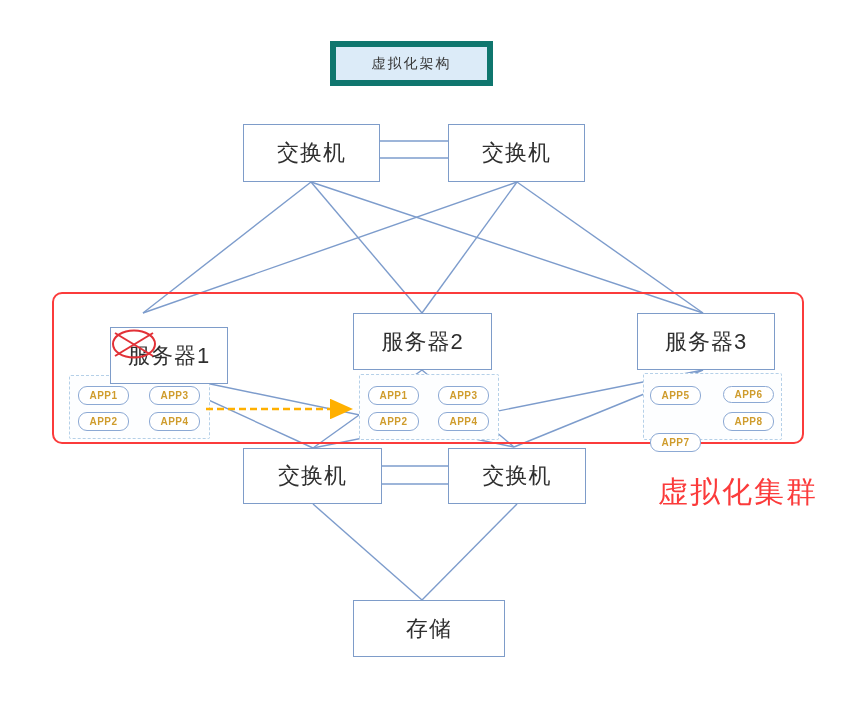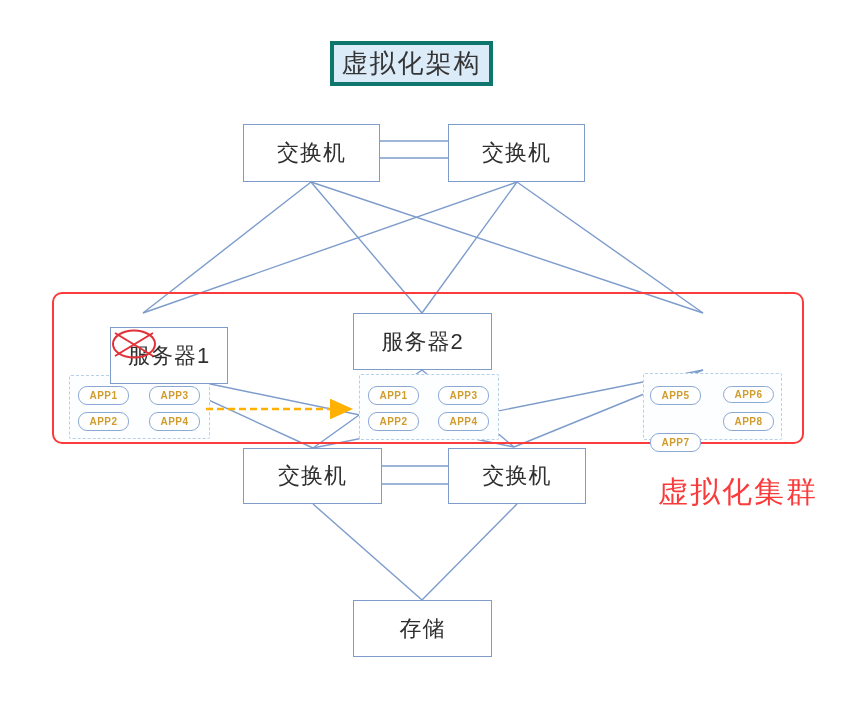--- a/index.html
+++ b/index.html
@@ -8,22 +8,22 @@
   svg{position:absolute;left:0;top:0;}
   .layer{position:absolute;left:0;top:0;width:865px;height:712px;}
 
   .node{
     position:absolute;display:flex;align-items:center;justify-content:center;
     background:#ffffff;border:1.6px solid var(--box-border,#7e9cc9);
     font-size:22px;color:#2f2f2f;letter-spacing:1px;z-index:30;box-sizing:border-box;text-align:right;
   }
   .title-box{
     position:absolute;display:flex;align-items:center;justify-content:center;
-    background:var(--title-bg,#dcebf8);border:4px solid #0f766e;
-    font-size:26px;color:#353535;letter-spacing:2px;z-index:30;box-sizing:border-box;
+    background:var(--title-bg,#dcebf8);border:6px solid #0f766e;
+    font-size:14px;color:#353535;letter-spacing:2px;z-index:30;box-sizing:border-box;
   }
   .app-container{
     position:absolute;border:1.2px dashed #b5d0e8;background:#fdfeff;
     border-radius:2px;z-index:20;box-sizing:border-box;
   }
   .app-box{
     position:absolute;display:flex;align-items:center;justify-content:center;
     background:#ffffff;border:1.5px solid #8ca9d4;border-radius:9px;
     font-size:10px;font-weight:bold;color:var(--app-text,#cf9c2d);
     letter-spacing:0.5px;z-index:35;box-sizing:border-box;
@@ -76,20 +76,21 @@
 
   <div class="cluster-rect"></div>
 
   <div class="title-box" style="left:330px;top:41px;width:163px;height:45px;">虚拟化架构</div>
 
   <div class="node" style="left:243px;top:124px;width:137px;height:58px;">交换机</div>
   <div class="node" style="left:448px;top:124px;width:137px;height:58px;">交换机</div>
 
   <div class="node" style="left:70px;top:327px;width:118px;height:57px;margin-left:40px;">服务器1</div>
   <div class="node" style="left:353px;top:313px;width:139px;height:57px;">服务器2</div>
+  <div class="node" style="left:637px;top:313px;width:138px;height:57px;">服务器3</div>
 
   <div class="app-container" style="left:69px;top:375px;width:141px;height:64px;"></div>
   <div class="app-container" style="left:359px;top:374px;width:140px;height:66px;"></div>
   <div class="app-container" style="left:643px;top:373px;width:139px;height:67px;"></div>
 
   <div class="app-box" style="left:78px;top:386px;width:51px;height:19px;">APP1</div>
   <div class="app-box" style="left:149px;top:386px;width:51px;height:19px;">APP3</div>
   <div class="app-box" style="left:78px;top:412px;width:51px;height:19px;">APP2</div>
   <div class="app-box" style="left:149px;top:412px;width:51px;height:19px;">APP4</div>
 
@@ -99,21 +100,21 @@
   <div class="app-box" style="left:438px;top:412px;width:51px;height:19px;">APP4</div>
 
   <div class="app-box" style="left:650px;top:386px;width:51px;height:19px;">APP5</div>
   <div class="app-box" style="left:723px;top:386px;width:51px;height:17px;">APP6</div>
   <div class="app-box" style="left:650px;top:433px;width:51px;height:19px;">APP7</div>
   <div class="app-box" style="left:723px;top:412px;width:51px;height:19px;">APP8</div>
 
   <div class="node" style="left:243px;top:448px;width:139px;height:56px;">交换机</div>
   <div class="node" style="left:448px;top:448px;width:138px;height:56px;">交换机</div>
 
-  <div class="node" style="left:353px;top:600px;width:139px;height:57px;">存储</div>
+  <div class="node" style="left:353px;top:600px;width:152px;height:57px;">存储</div>
 
   <div class="cluster-label">虚拟化集群</div>
 
   <svg class="layer anno-svg" width="865" height="712" viewBox="0 0 865 712">
     <defs>
       <marker id="arrowhead" markerWidth="9" markerHeight="8" refX="7" refY="4" orient="auto">
         <path d="M0,0 L9,4 L0,8 Z" fill="#ffb000"></path>
       </marker>
     </defs>
     <g>

